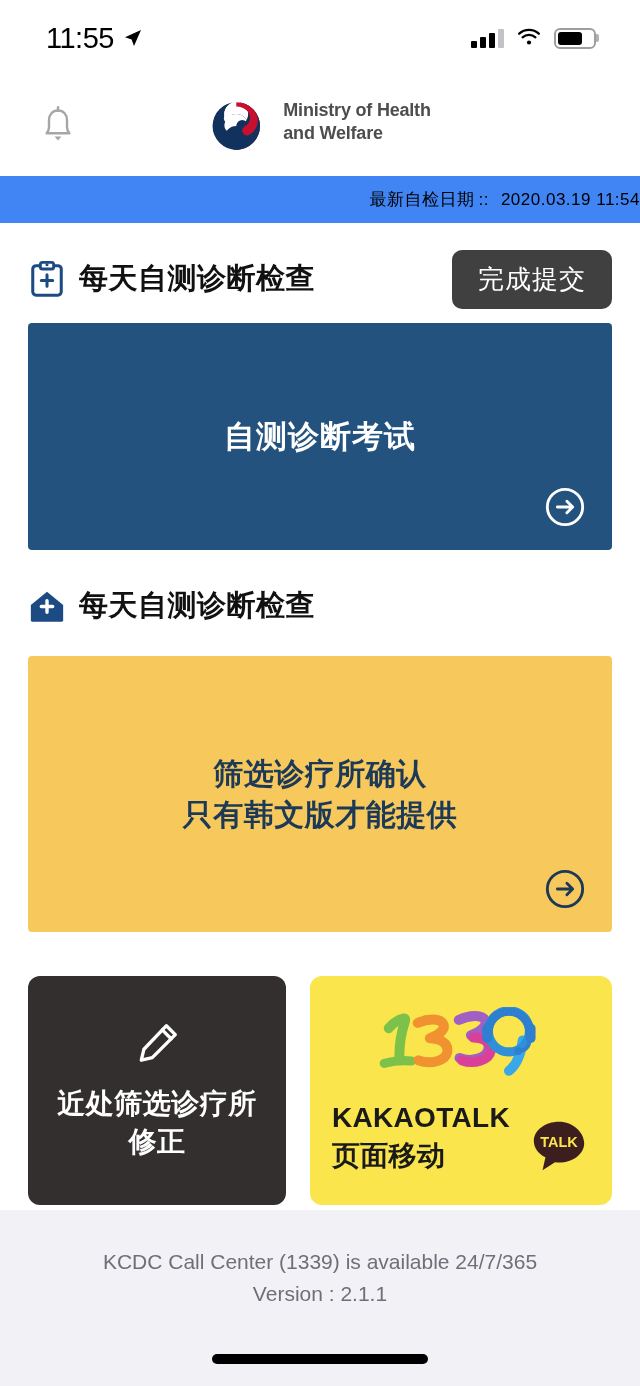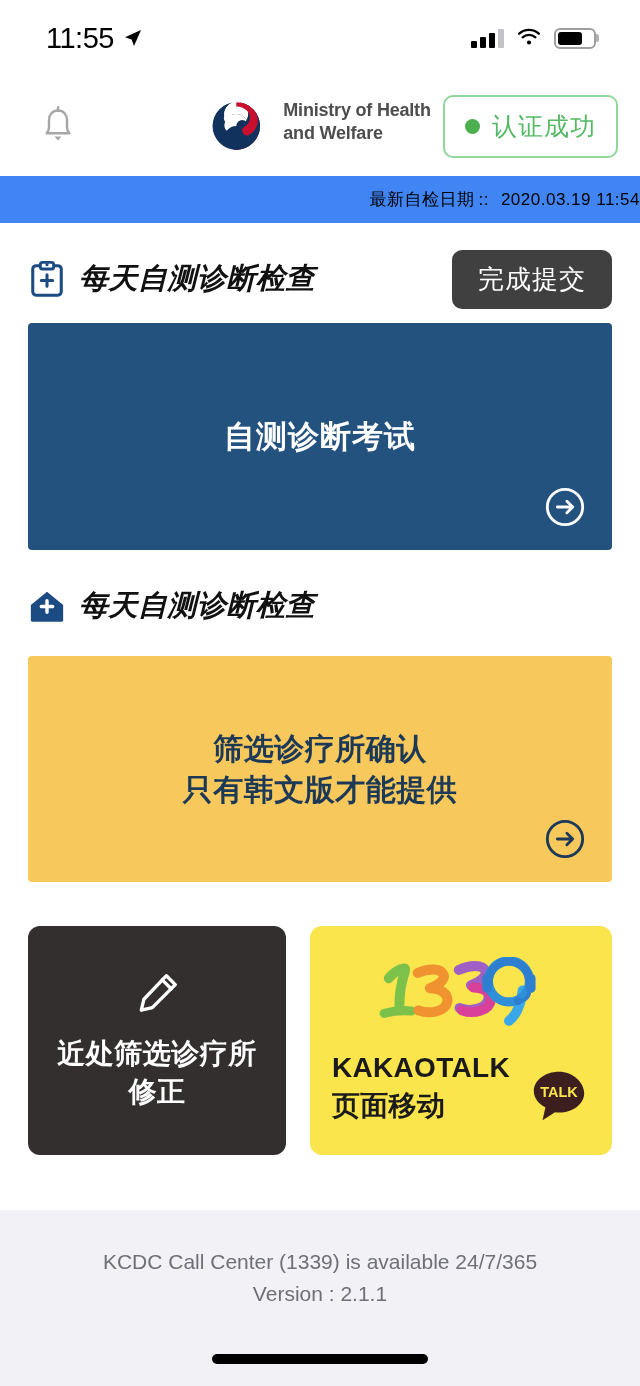--- a/index.html
+++ b/index.html
@@ -148,21 +148,20 @@
     align-items: center;
     height: 88px;
     margin-top: 12px;
   }
   .section-head .sec-icon { width: 38px; height: 38px; flex: 0 0 38px; margin-right: 13px; display:block; }
   .section-title {
     font-size: 29px;
     font-weight: bold;
     color: #111111;
     letter-spacing: .5px;
-    font-style: italic;
   }
   .submit-btn {
     margin-left: auto;
     background: #404040;
     color: #fff;
     border: none;
     border-radius: 10px;
     font-size: 26px;
     padding: 12px 26px;
     letter-spacing: 1px;
@@ -183,21 +182,21 @@
     background: #23527f;
   }
   .card-navy .card-text {
     color: #ffffff;
     font-size: 31px;
     font-weight: bold;
     letter-spacing: 1px;
     text-align: center;
   }
   .card-yellow {
-    height: 226px;
+    height: 276px;
     background: #f7c85c;
     margin-top: 6px;
   }
   .card-yellow .card-text {
     color: #1c3a57;
     font-size: 30px;
     font-weight: bold;
     line-height: 1.38;
     text-align: center;
     white-space: pre-line;
@@ -336,24 +335,20 @@
         <path d="M28 50 a22 22 0 0 1 22 -22 a22 22 0 0 1 22 22 a22 22 0 0 1 -22 22 a22 22 0 0 1 -22 -22z" fill="#10325c"></path>
         <path d="M72 50 a22 22 0 0 0 -22 -22 a22 22 0 0 0 -22 22 a11 11 0 0 0 22 0 a11 11 0 0 1 22 0z" fill="#ffffff"></path>
         <path d="M50 94 a44 44 0 0 0 31.1-75.1 A44 44 0 0 0 50 6 a22 22 0 0 1 0 44 a22 22 0 0 0 0 44z" fill="#10325c"></path>
         <path d="M50 6 a44 44 0 0 1 31.1 12.9 a30 30 0 0 1 -8.6 48.3 a9 9 0 0 1 -7.2-16.3 a18 18 0 0 0 4.1-29.7 A33 33 0 0 0 50 14z" fill="#c8102e"></path>
         <circle cx="36" cy="36" r="9" fill="#ffffff"></circle>
       </svg>
       <div class="brand-text">Ministry of Health
 and Welfare</div>
     </div>
 
-    <div class="auth-badge">
-      <span class="auth-dot"></span>
-      <span class="auth-label">认证成功</span>
-    </div>
   </div>
 
   <div class="date-banner">
     <span>最新自检日期</span>
     <span class="sep">::</span>
     <span class="dv">2020.03.19 11:54</span>
   </div>
 
   <div class="body-scroll">
 

